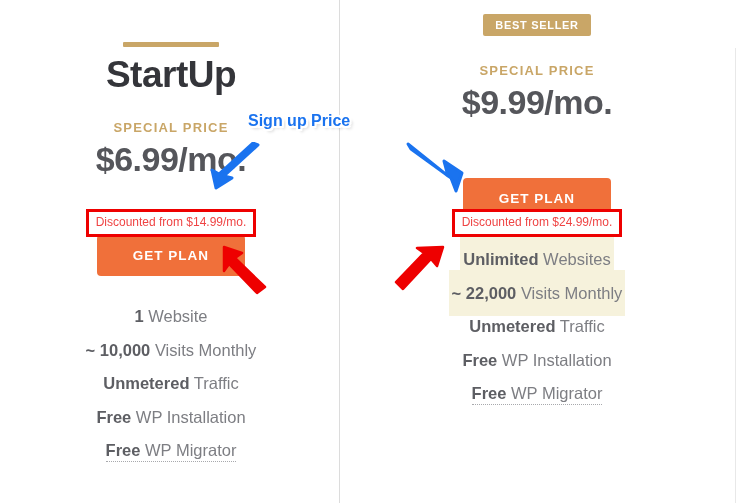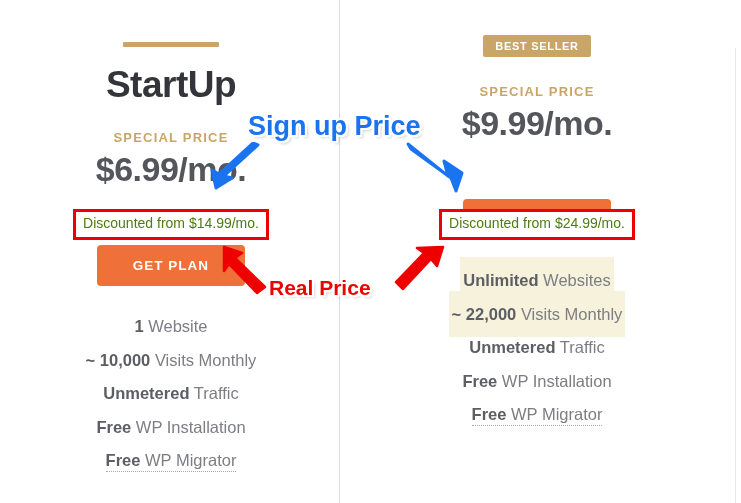--- a/index.html
+++ b/index.html
@@ -60,29 +60,29 @@
 
   .badge {
     display: inline-block;
     background: #c9a667;
     color: #ffffff;
     font-size: 11px;
     font-weight: bold;
     letter-spacing: 0.7px;
     padding: 5px 12px 5px 12px;
     border-radius: 2px;
-    margin-top: 35px;
+    margin-top: 14px;
   }
 
   .plan-name {
     font-size: 37px;
     font-weight: bold;
     color: #34353a;
     letter-spacing: -0.5px;
-    margin-top: 19px;
+    margin-top: 9px;
     line-height: 1;
   }
 
   .special-price-label {
     font-size: 13px;
     font-weight: bold;
     color: #c9a667;
     letter-spacing: 1.2px;
     margin-top: 27px;
   }
@@ -97,22 +97,22 @@
   }
 
   .old-price-wrap {
     position: absolute;
     left: 0;
     right: 0;
     top: 209px;
   }
   .old-price {
     display: inline-block;
-    font-size: 14px;
-    color: #4d7c0f;
+    font-size: 12px;
+    color: #ef4444;
     border: 3px solid #ee0000;
     padding: 3px 7px 4px 7px;
     line-height: 1.25;
     background: #ffffff;
   }
 
   .get-plan-btn {
     display: inline-block;
     background: #f0703a;
     color: #ffffff;
@@ -156,21 +156,21 @@
   
   .anno-text {
     position: absolute;
     font-weight: bold;
     white-space: nowrap;
     line-height: 1;
   }
   .anno-signup {
     left: 248px;
     top: 113px;
-    font-size: 27px;
+    font-size: 16px;
     color: #1a73ef;
     text-shadow:
       -2px -2px 0 #fff,  2px -2px 0 #fff,
       -2px  2px 0 #fff,  2px  2px 0 #fff,
       -2px  0   0 #fff,  2px  0   0 #fff,
        0   -2px 0 #fff,  0    2px 0 #fff,
        3px  3px 3px rgba(0,0,0,0.18);
   }
   .anno-real {
     left: 269px;
@@ -226,21 +226,20 @@
     <ul class="features">
         <li><span class="hl"><span class="emph">Unlimited</span><span> Websites</span></span></li>
         <li><span class="hl"><span class="emph">~ 22,000</span><span> Visits Monthly</span></span></li>
         <li><span><span class="emph">Unmetered</span><span> Traffic</span></span></li>
         <li><span><span class="emph">Free</span><span> WP Installation</span></span></li>
         <li class="dotted"><span class="underl"><span class="emph">Free</span><span> WP Migrator</span></span></li>
       </ul>
   </div>
 
   <div class="anno-text anno-signup">Sign up Price</div>
-  <div class="anno-text anno-real">Real Price</div>
 
   <div class="arrow" style="left:200px; top:142px;">
     <svg width="62" height="54" viewBox="0 0 62 54">
       <g transform="translate(2,1)">
         <path d="M56 2 L22 33 L30 35 L14 45 L10 27 L17 31 L51 0 Z" fill="#1a73ef" stroke="#1a73ef" stroke-width="3" stroke-linejoin="round" style="filter:none"></path>
       </g>
     </svg>
   </div>
 
   <div class="arrow" style="left:402px; top:138px;">

